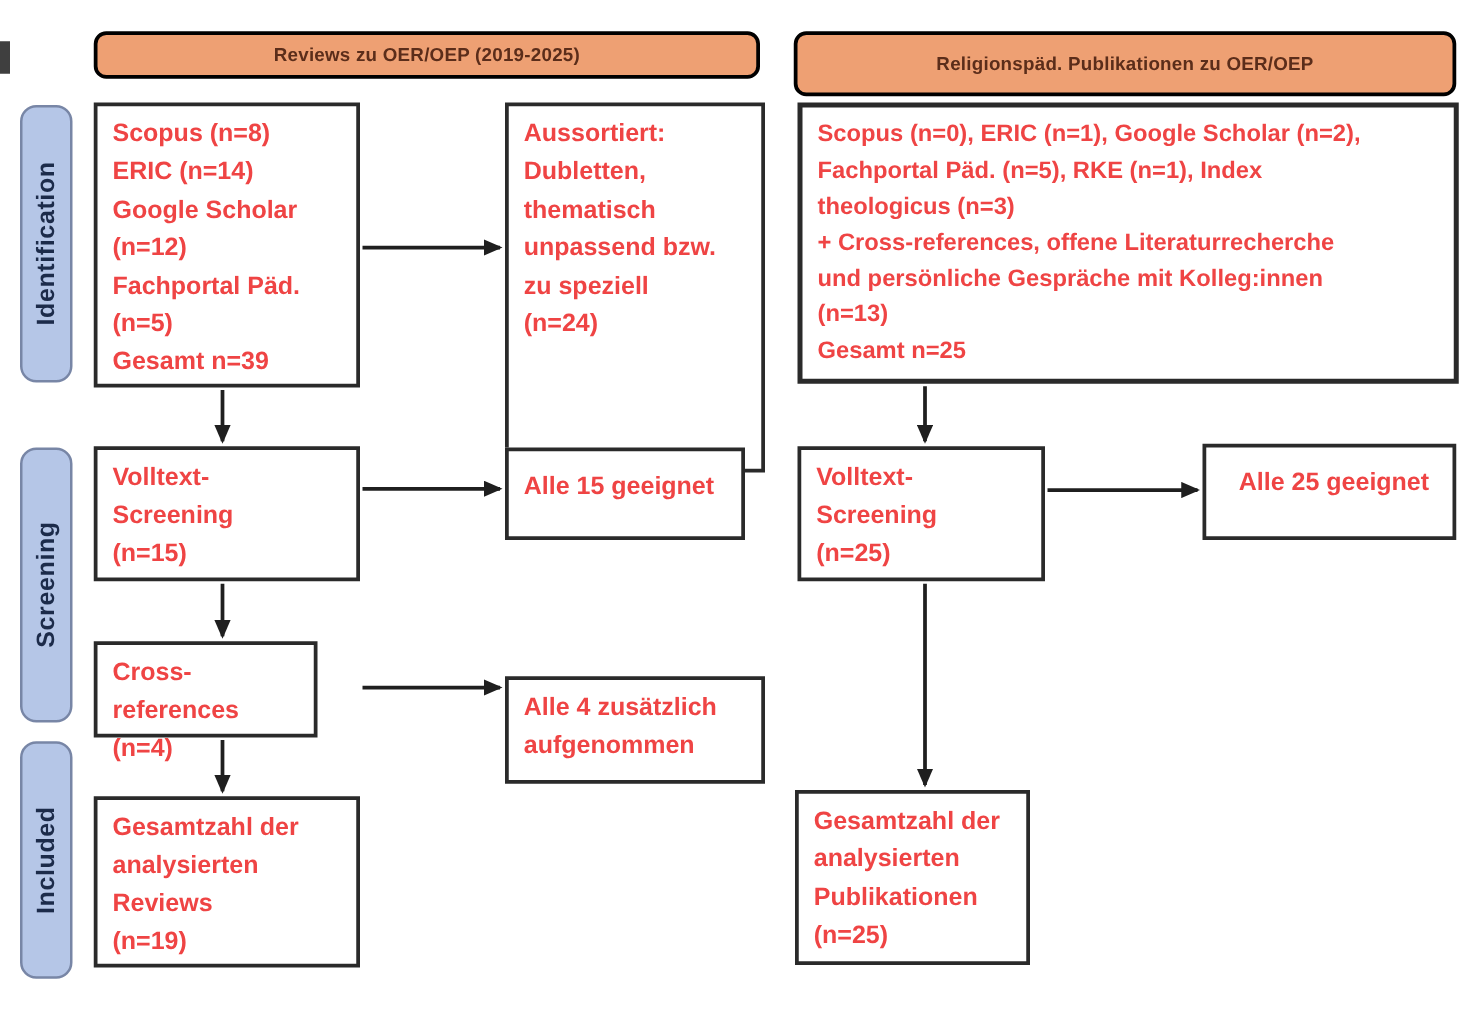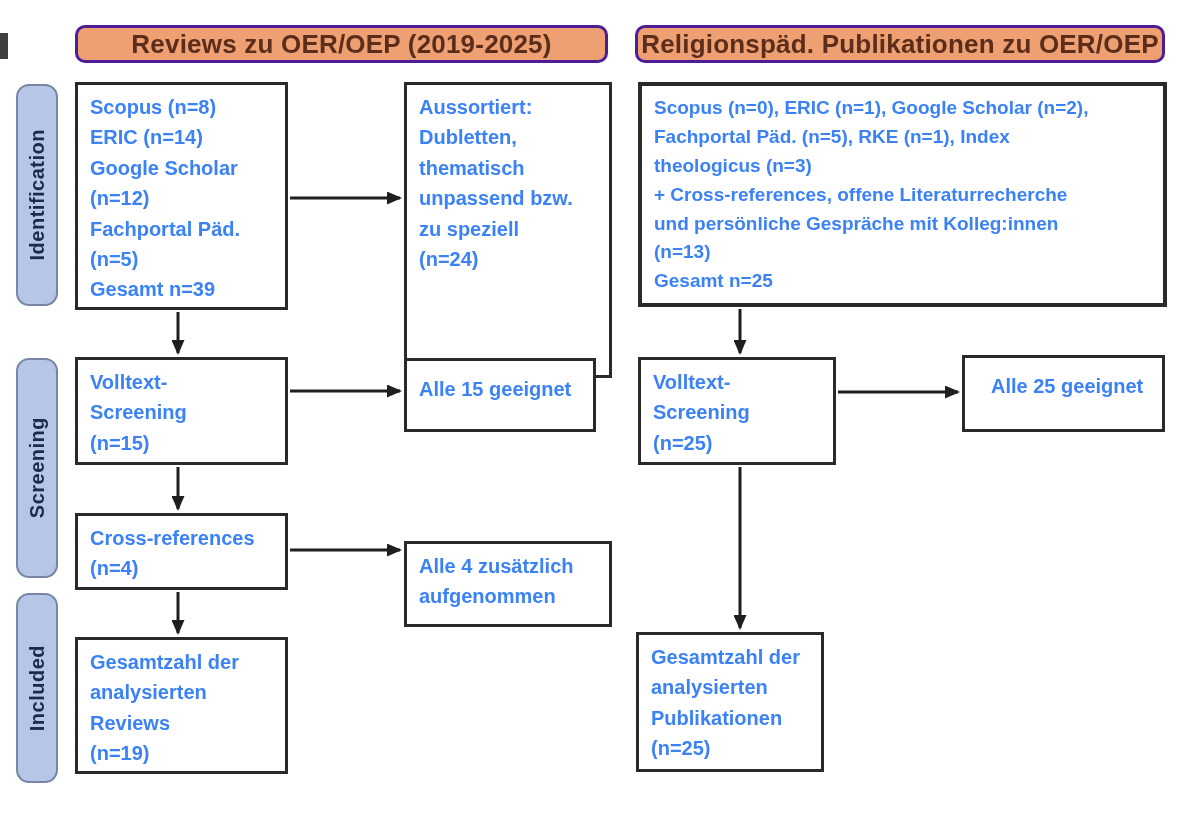--- a/index.html
+++ b/index.html
@@ -13,25 +13,25 @@
   }
   .arrows {
     position: absolute;
     left: 0; top: 0;
     pointer-events: none;
   }
   .hdr {
     position: absolute;
     box-sizing: border-box;
     background: #eea073;
-    border: 3px solid #4c1d95;
+    border: 3px solid #000000;
     border-radius: 10px;
     color: #5b2d1a;
     font-weight: bold;
-    font-size: 26px;
+    font-size: 15px;
     display: flex;
     align-items: center;
     justify-content: center;
     letter-spacing: 0.2px;
   }
   .pill {
     position: absolute;
     box-sizing: border-box;
     background: #b5c6e7;
     border: 2px solid #7886a6;
@@ -46,21 +46,21 @@
     color: #1c2b4a;
     font-weight: bold;
     font-size: 20px;
     letter-spacing: 0.5px;
   }
   .box {
     position: absolute;
     box-sizing: border-box;
     background: #ffffff;
     border: 3px solid #2a2a2a;
-    color: #3b82f6;
+    color: #ef4444;
     font-weight: bold;
     font-size: 20px;
     line-height: 1.52;
     padding: 7px 12px;
     white-space: pre-line;
   }
   .box.big {
     border-width: 4px;
     font-size: 19px;
     line-height: 1.52;
@@ -75,21 +75,21 @@
 </head>
 <body>
 
 <div class="canvas">
 
   <div class="artifact" style="left:0; top:33px; width:8px; height:26px;"></div>
 
   <div class="hdr" style="left:75px; top:25px; width:533px; height:38px;">
     <span>Reviews zu OER/OEP (2019-2025)</span>
   </div>
-  <div class="hdr" style="left:635px; top:25px; width:530px; height:38px;">
+  <div class="hdr" style="left:635px; top:25px; width:530px; height:52px;">
     <span>Religionspäd. Publikationen zu OER/OEP</span>
   </div>
 
   <div class="pill" style="left:16px; top:84px; width:42px; height:222px;">
     <span>Identification</span>
   </div>
   <div class="pill" style="left:16px; top:358px; width:42px; height:220px;">
     <span>Screening</span>
   </div>
   <div class="pill" style="left:16px; top:593px; width:42px; height:190px;">
@@ -119,21 +119,21 @@
 
   <div class="box" style="left:75px; top:357px; width:213px; height:108px;">Volltext-
 Screening
 (n=15)</div>
   <div class="box result" style="left:404px; top:358px; width:192px; height:74px;">Alle 15 geeignet</div>
   <div class="box" style="left:638px; top:357px; width:198px; height:108px;">Volltext-
 Screening
 (n=25)</div>
   <div class="box result" style="left:962px; top:355px; width:203px; height:77px;padding-left:26px;">Alle 25 geeignet</div>
 
-  <div class="box" style="left:75px; top:513px; width:213px; height:77px;">Cross-references
+  <div class="box" style="left:75px; top:513px; width:179px; height:77px;">Cross-references
 (n=4)</div>
   <div class="box" style="left:404px; top:509px; width:208px; height:86px;margin-top:32px;">Alle 4 zusätzlich
 aufgenommen</div>
 
   <div class="box" style="left:75px; top:637px; width:213px; height:137px;">Gesamtzahl der
 analysierten
 Reviews
 (n=19)</div>
   <div class="box" style="left:636px; top:632px; width:188px; height:140px;">Gesamtzahl der
 analysierten

